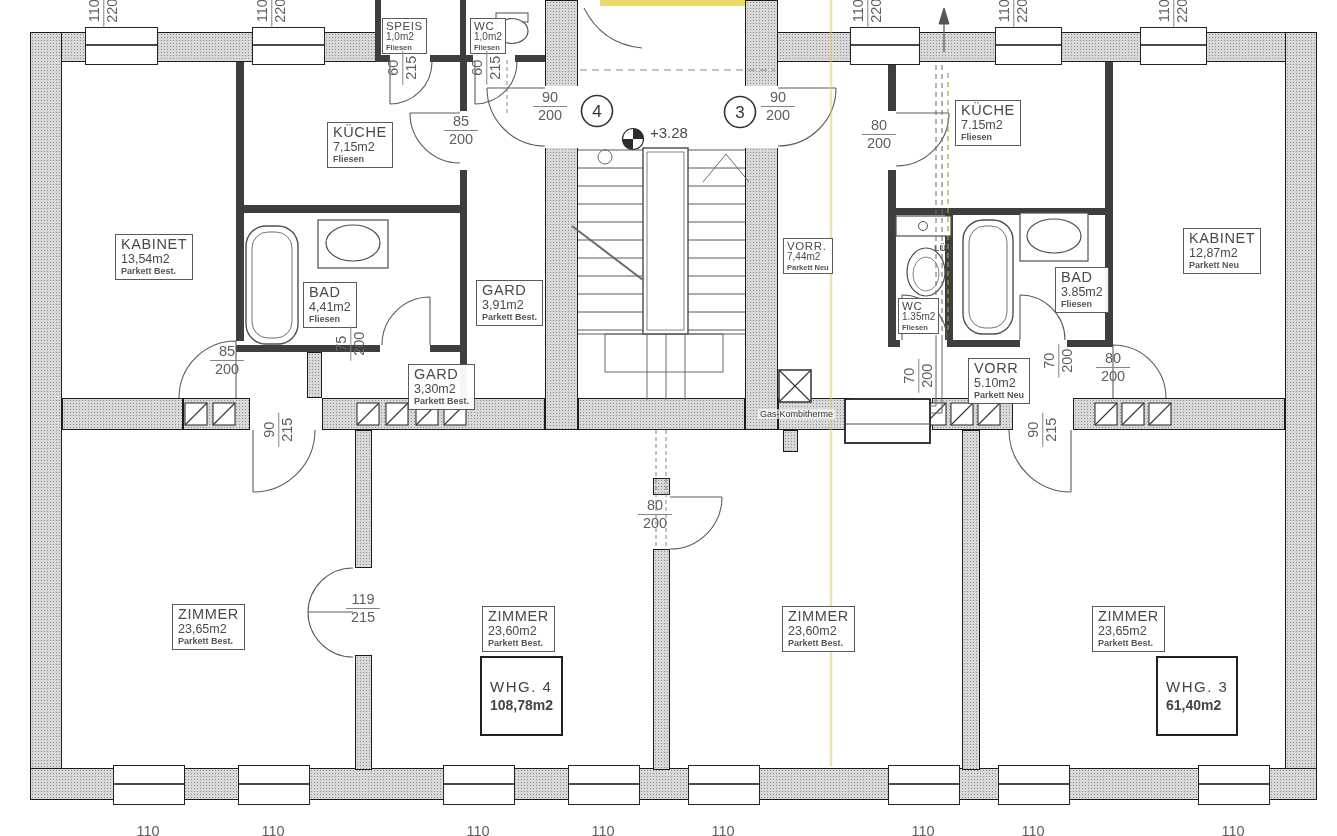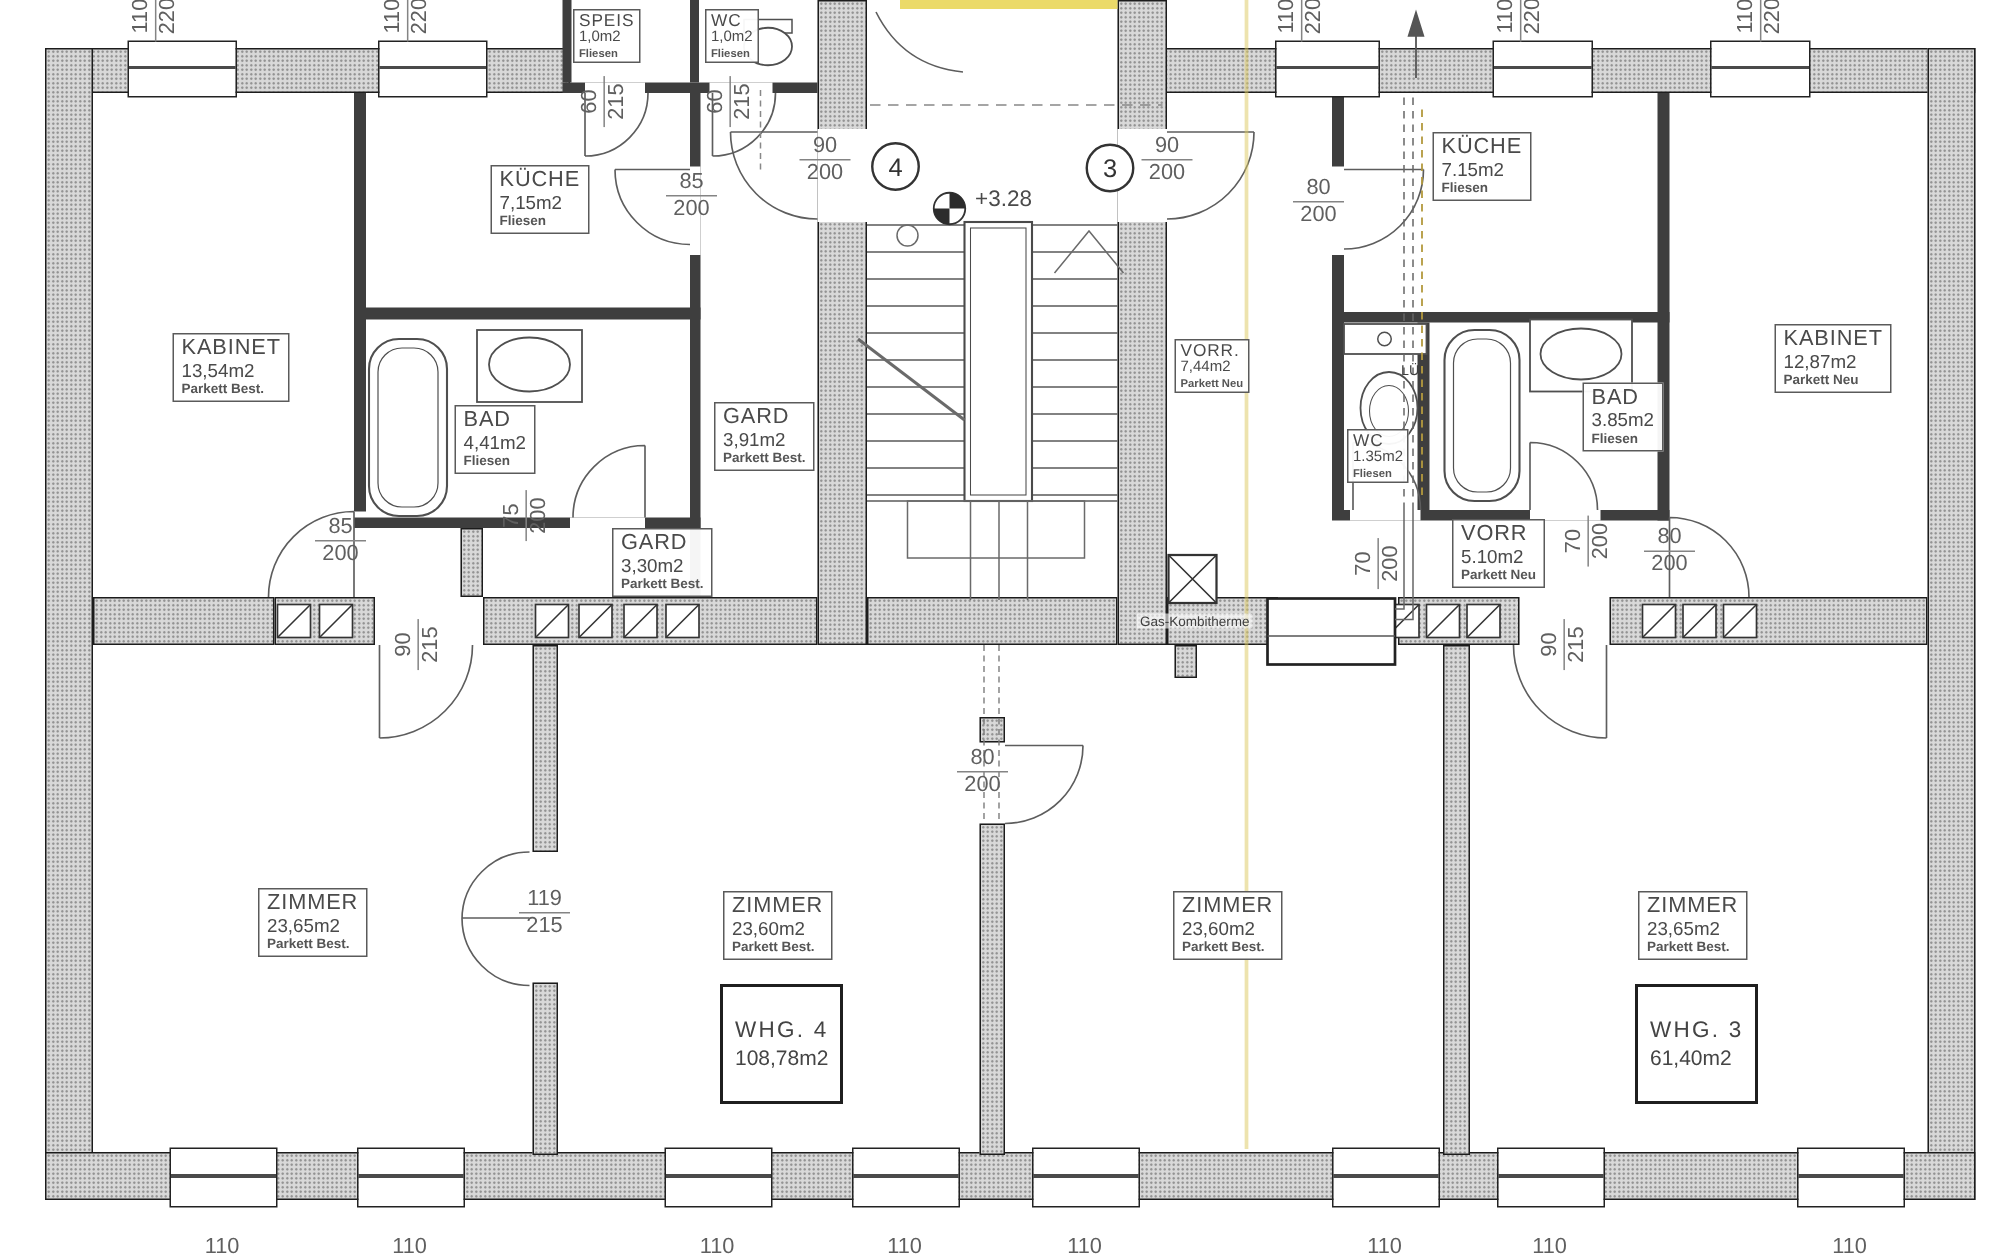--- a/index.html
+++ b/index.html
@@ -7,32 +7,32 @@
          font-family:"Liberation Sans","DejaVu Sans",sans-serif;color:#3c3c3c;}
   .wall{position:absolute;background-color:#d9d9d9;
         background-image:radial-gradient(#8f8f8f .7px,transparent .9px);
         background-size:3px 3px;border:1.6px solid #1c1c1c;box-sizing:border-box;z-index:1;}
   .dwall{position:absolute;background:#3e3e3e;z-index:1;}
   .open{position:absolute;background:#fff;z-index:2;}
   .win{position:absolute;background:linear-gradient(to bottom,#fff 0 44%,#4a4a4a 44% 50%,#fff 50% 100%);
        border:1.6px solid #222;box-sizing:border-box;z-index:2;}
   .overlay{position:absolute;left:0;top:0;z-index:3;pointer-events:none;}
   .rlabel{position:absolute;border:1.2px solid #5a5a5a;background:rgba(255,255,255,.95);
-          padding:2px 5px;line-height:1.08;z-index:4;}
+          padding:2px 5px;line-height:1.08;z-index:4;margin-top:12px;}
   .rname{font-size:14.5px;letter-spacing:.6px;color:#4a4a4a;}
   .rarea{font-size:12.5px;color:#4a4a4a;}
   .rfloor{font-size:9px;margin-top:1px;color:#555;font-weight:bold;}
   .rlabel.sm{padding:1px 3px;}
   .rlabel.sm .rname{font-size:11.5px;}
   .rlabel.sm .rarea{font-size:10px;}
   .rlabel.sm .rfloor{font-size:7.5px;}
   .unit{position:absolute;border:2.2px solid #1f1f1f;background:rgba(255,255,255,.97);
         padding:20px 8px;line-height:1.25;z-index:4;}
   .uname{font-size:15px;letter-spacing:1.5px;color:#444;}
-  .uarea{font-size:14px;color:#444;}
+  .uarea{font-size:14px;color:#444;font-weight:bold;}
   .dim{position:absolute;display:flex;flex-direction:column;align-items:center;
        color:#5f5f5f;font-size:14.5px;line-height:1.05;z-index:4;min-width:34px;}
   .dim .bar{align-self:stretch;border-top:1.4px solid #848484;margin:1px 0;}
   .dimv{position:absolute;display:flex;align-items:center;justify-content:center;z-index:4;}
   .dimv .dim{position:static;transform:rotate(-90deg);}
   .note{position:absolute;z-index:4;color:#3f3f3f;}
 </style>
 </head>
 <body>
 
@@ -304,21 +304,21 @@
   <div class="rlabel" style="left:1092px;top:594px;">
     <div class="rname">ZIMMER</div>
     <div class="rarea">23,65m2</div>
     <div class="rfloor">Parkett Best.</div>
   </div>
 
   <div class="unit" style="left:480px;top:656px;">
     <div class="uname">WHG.  4</div>
     <div class="uarea">108,78m2</div>
   </div>
-  <div class="unit" style="left:1090px;top:656px;">
+  <div class="unit" style="left:1156px;top:656px;">
     <div class="uname">WHG.  3</div>
     <div class="uarea">61,40m2</div>
   </div>
 
   <div class="dim" style="left:444px;top:114px;">
     <span>85</span>
       <span class="bar"></span>
       <span>200</span>
   </div>
   <div class="dim" style="left:533px;top:90px;">

